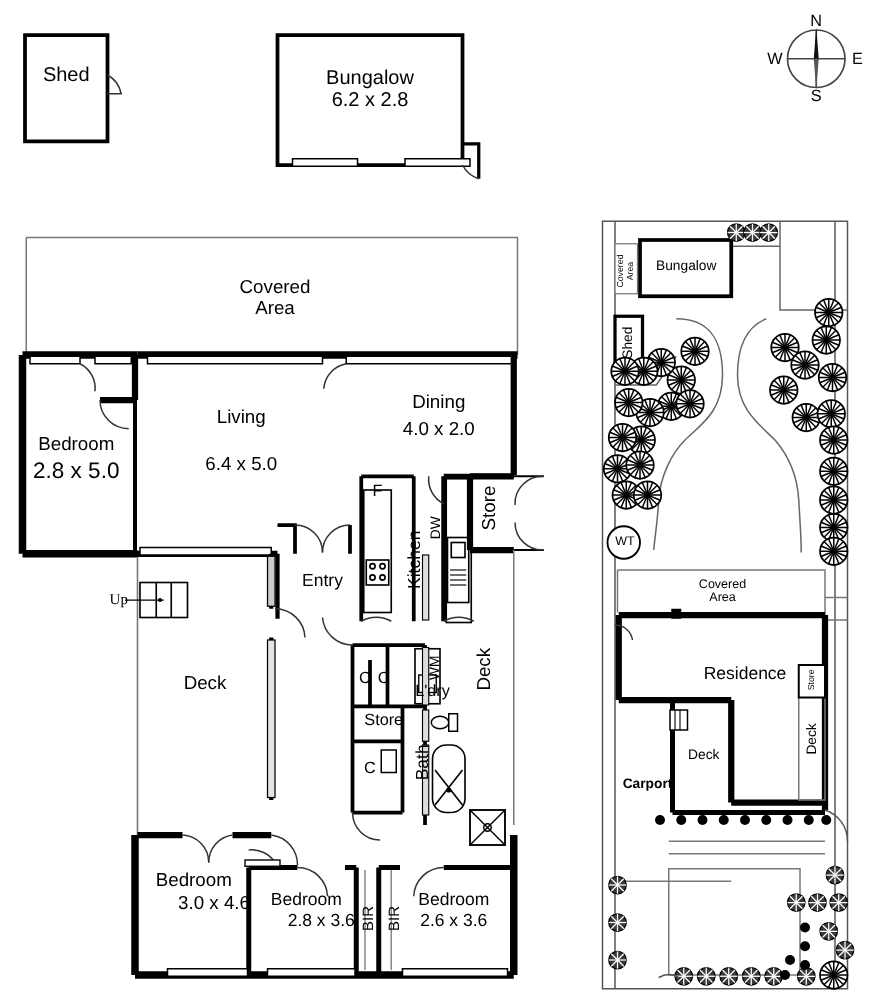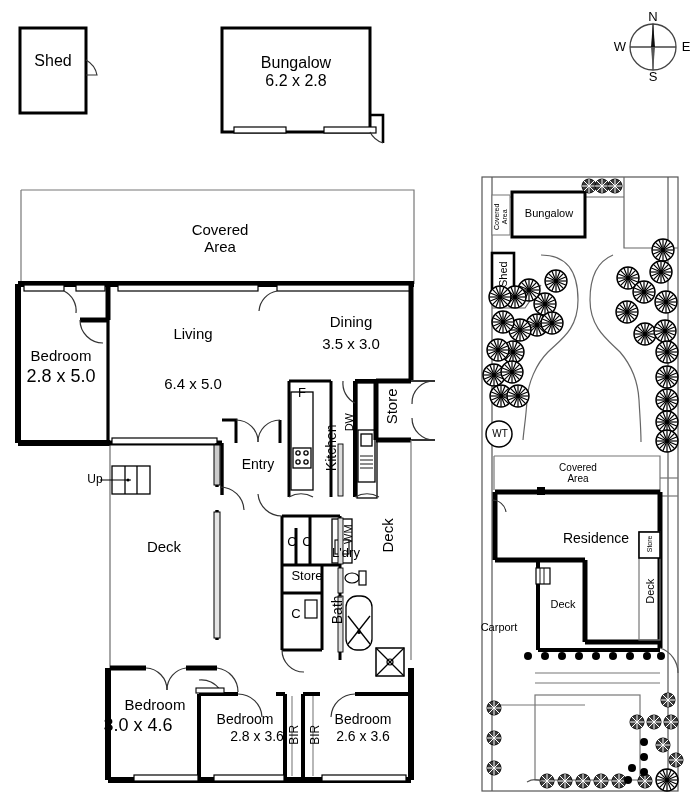--- a/index.html
+++ b/index.html
@@ -433,64 +433,64 @@
 <div class="lbl" style="left:645px;top:70px;width:16px;font-size:13px;">S</div>
 <div class="lbl" style="left:612px;top:40px;width:16px;font-size:13px;">W</div>
 
 <div class="lbl" style="left:160px;top:222px;width:120px;font-size:15px;">Covered
 Area</div>
 
 <div class="lbl" style="left:14px;top:348px;width:94px;font-size:15px;">Bedroom</div>
 <div class="lbl" style="left:14px;top:366px;width:94px;font-size:18px;">2.8 x 5.0</div>
 
 <div class="lbl" style="left:140px;top:326px;width:106px;font-size:15px;">Living</div>
-<div class="lbl" style="left:140px;top:364px;width:106px;font-size:15px;margin-top:12px;">6.4 x 5.0</div>
+<div class="lbl" style="left:140px;top:364px;width:106px;font-size:15px;">6.4 x 5.0</div>
 
 <div class="lbl" style="left:296px;top:314px;width:110px;font-size:15px;">Dining</div>
-<div class="lbl" style="left:296px;top:336px;width:110px;font-size:15px;">3.5 x 3.0</div>
+<div class="lbl" style="left:296px;top:336px;width:110px;font-size:15px;">4.0 x 2.0</div>
 
 <div class="lbl" style="left:228px;top:457px;width:60px;font-size:14px;">Entry</div>
 
 <div class="lbl vert" style="left:292px;top:440px;width:80px;font-size:14px;transform:rotate(-90deg);">Kitchen</div>
 
 <div class="lbl vert" style="left:362px;top:398px;width:60px;font-size:15px;transform:rotate(-90deg);">Store</div>
 
 <div class="lbl" style="left:134px;top:539px;width:60px;font-size:15px;">Deck</div>
 
 <div class="lbl vert" style="left:360px;top:527px;width:56px;font-size:15px;transform:rotate(-90deg);">Deck</div>
 
 <div class="lbl" style="left:324px;top:534px;width:44px;font-size:13px;margin-top:12px;">L'dry</div>
 
 <div class="lbl" style="left:283px;top:569px;width:48px;font-size:13px;">Store</div>
 
 <div class="lbl vert" style="left:316px;top:602px;width:44px;font-size:14px;transform:rotate(-90deg);">Bath</div>
 
 <div class="lbl" style="left:110px;top:697px;width:90px;font-size:15px;">Bedroom</div>
-<div class="lbl" style="left:93px;top:715px;width:90px;font-size:18px;">3.0 x 4.6</div>
+<div class="lbl" style="left:110px;top:715px;width:90px;font-size:15px;text-align:right;">3.0 x 4.6</div>
 
 <div class="lbl" style="left:202px;top:712px;width:86px;font-size:14px;">Bedroom</div>
 <div class="lbl" style="left:202px;top:729px;width:86px;font-size:14px;margin-left:12px;">2.8 x 3.6</div>
 
 <div class="lbl" style="left:320px;top:712px;width:86px;font-size:14px;">Bedroom</div>
 <div class="lbl" style="left:320px;top:729px;width:86px;font-size:14px;">2.6 x 3.6</div>
 
 <div class="lbl" style="left:295px;top:386px;width:14px;font-size:13px;">F</div>
 <div class="lbl vert" style="left:334px;top:416px;width:30px;font-size:11px;transform:rotate(-90deg);">DW</div>
 <div class="lbl vert" style="left:331px;top:528px;width:34px;font-size:11px;transform:rotate(-90deg);">WM</div>
 <div class="lbl" style="left:285px;top:535px;width:14px;font-size:13px;">C</div>
 <div class="lbl" style="left:300px;top:535px;width:14px;font-size:13px;">C</div>
 <div class="lbl" style="left:289px;top:607px;width:14px;font-size:13px;">C</div>
 <div class="lbl vert" style="left:277px;top:728px;width:36px;font-size:12px;transform:rotate(-90deg);">BIR</div>
 <div class="lbl vert" style="left:298px;top:728px;width:36px;font-size:12px;transform:rotate(-90deg);">BIR</div>
-<div class="lbl" style="left:84px;top:473px;width:22px;font-size:12px;">Up</div>
+<div class="lbl" style="left:84px;top:473px;width:22px;font-size:12px;font-family:Liberation Serif, serif;">Up</div>
 
 <div class="lbl" style="left:516px;top:207px;width:66px;font-size:11px;">Bungalow</div>
 <div class="lbl vert" style="left:477px;top:209px;width:48px;font-size:7px;transform:rotate(-90deg);">Covered
 Area</div>
 <div class="lbl vert" style="left:486px;top:268px;width:34px;font-size:11px;transform:rotate(-90deg);">Shed</div>
 <div class="lbl" style="left:488px;top:428px;width:24px;font-size:10px;">WT</div>
 <div class="lbl" style="left:540px;top:462px;width:76px;font-size:10px;">Covered
 Area</div>
 <div class="lbl" style="left:551px;top:531px;width:90px;font-size:14px;">Residence</div>
 <div class="lbl" style="left:541px;top:598px;width:44px;font-size:11px;">Deck</div>
 <div class="lbl vert" style="left:631px;top:585px;width:38px;font-size:11px;transform:rotate(-90deg);">Deck</div>
 <div class="lbl vert" style="left:634px;top:540px;width:32px;font-size:7px;transform:rotate(-90deg);">Store</div>
-<div class="lbl" style="left:472px;top:621px;width:54px;font-size:11px;">Carport</div>
+<div class="lbl" style="left:491px;top:621px;width:54px;font-size:11px;font-weight:bold;">Carport</div>
 
 </body></html>

